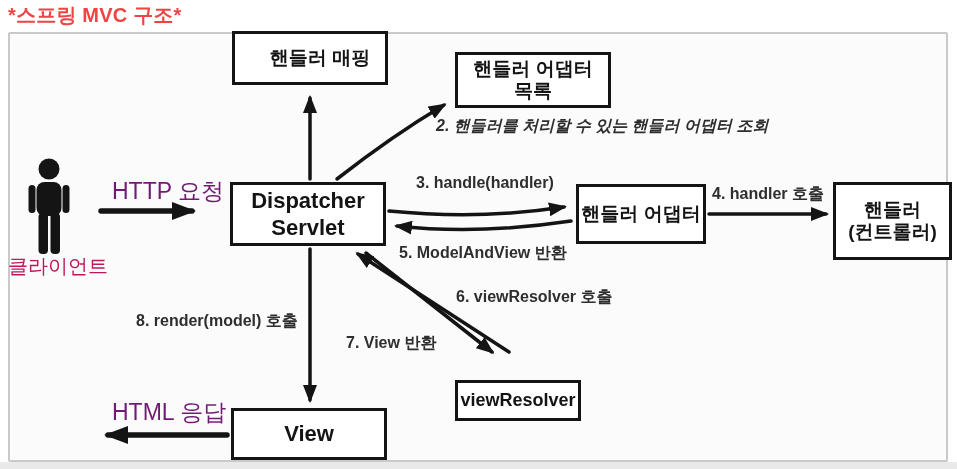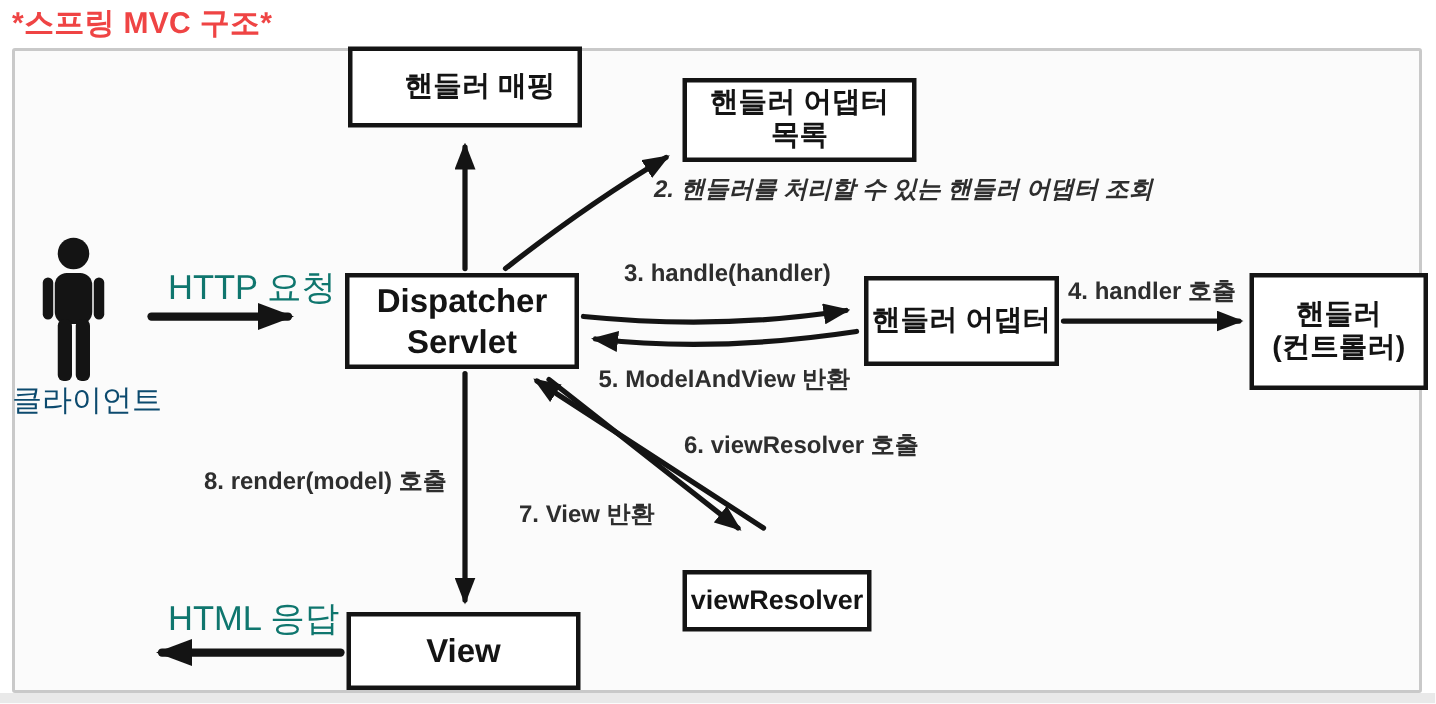--- a/index.html
+++ b/index.html
@@ -38,24 +38,24 @@
     white-space:nowrap;z-index:3;
   }
   .lbl-step1{left:197px;top:98px;}
   .lbl-step2{left:436px;top:116px;font-style:italic;}
   .lbl-step3{left:416px;top:174px;}
   .lbl-step4{left:712px;top:184px;}
   .lbl-step5{left:399px;top:243px;}
   .lbl-step6{left:456px;top:287px;}
   .lbl-step7{left:346px;top:333px;}
   .lbl-step8{left:136px;top:311px;}
-  .lbl-big{font-size:23px;font-weight:500;color:#0f766e;}
+  .lbl-big{font-size:23px;font-weight:500;color:#701a75;}
   .lbl-http{left:112px;top:176px;}
   .lbl-html{left:112px;top:397px;}
-  .lbl-client{left:8px;top:253px;font-size:20px;font-weight:500;color:#0c4a6e;}
+  .lbl-client{left:8px;top:253px;font-size:20px;font-weight:500;color:#be185d;}
 </style>
 </head>
 <body>
 
 <div class="stage">
 
   <div class="title">*스프링 MVC 구조*</div>
 
   <div class="frame"></div>
   <div class="bottom-strip"></div>

